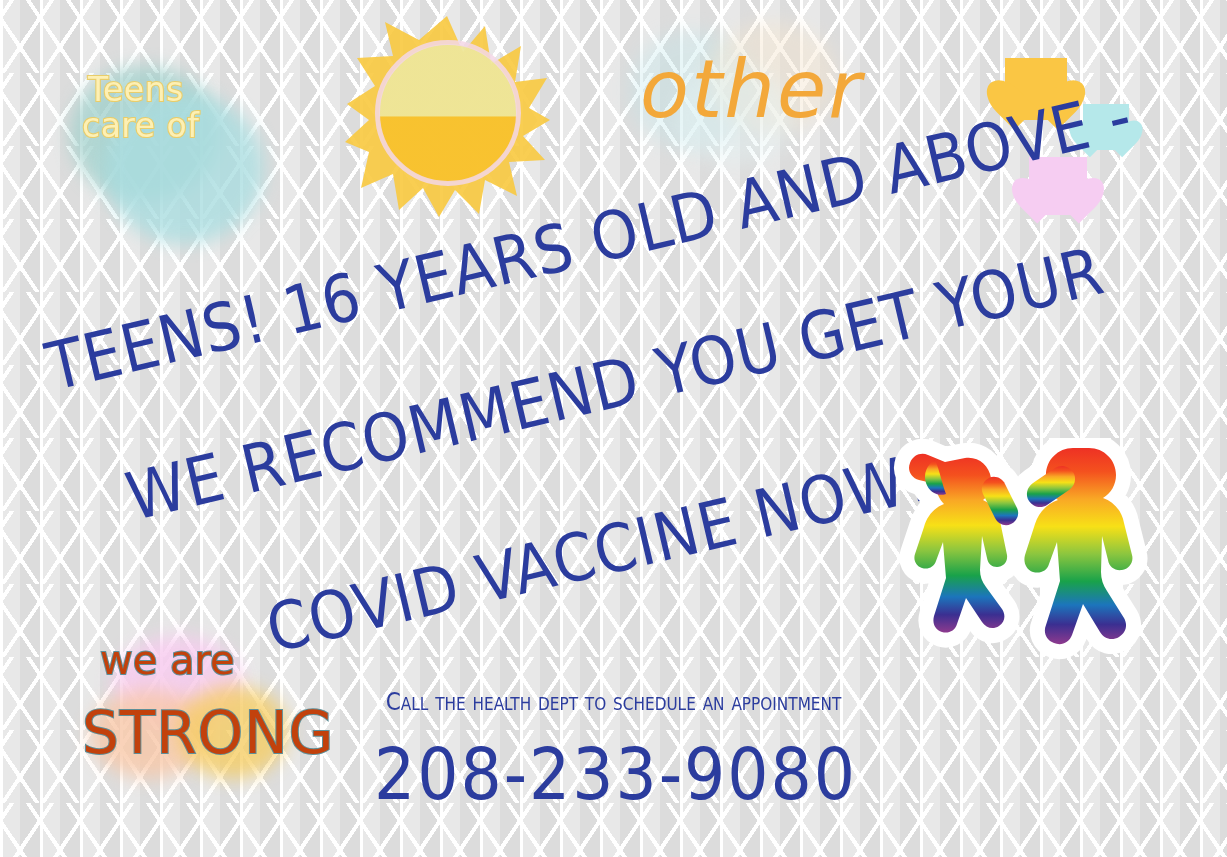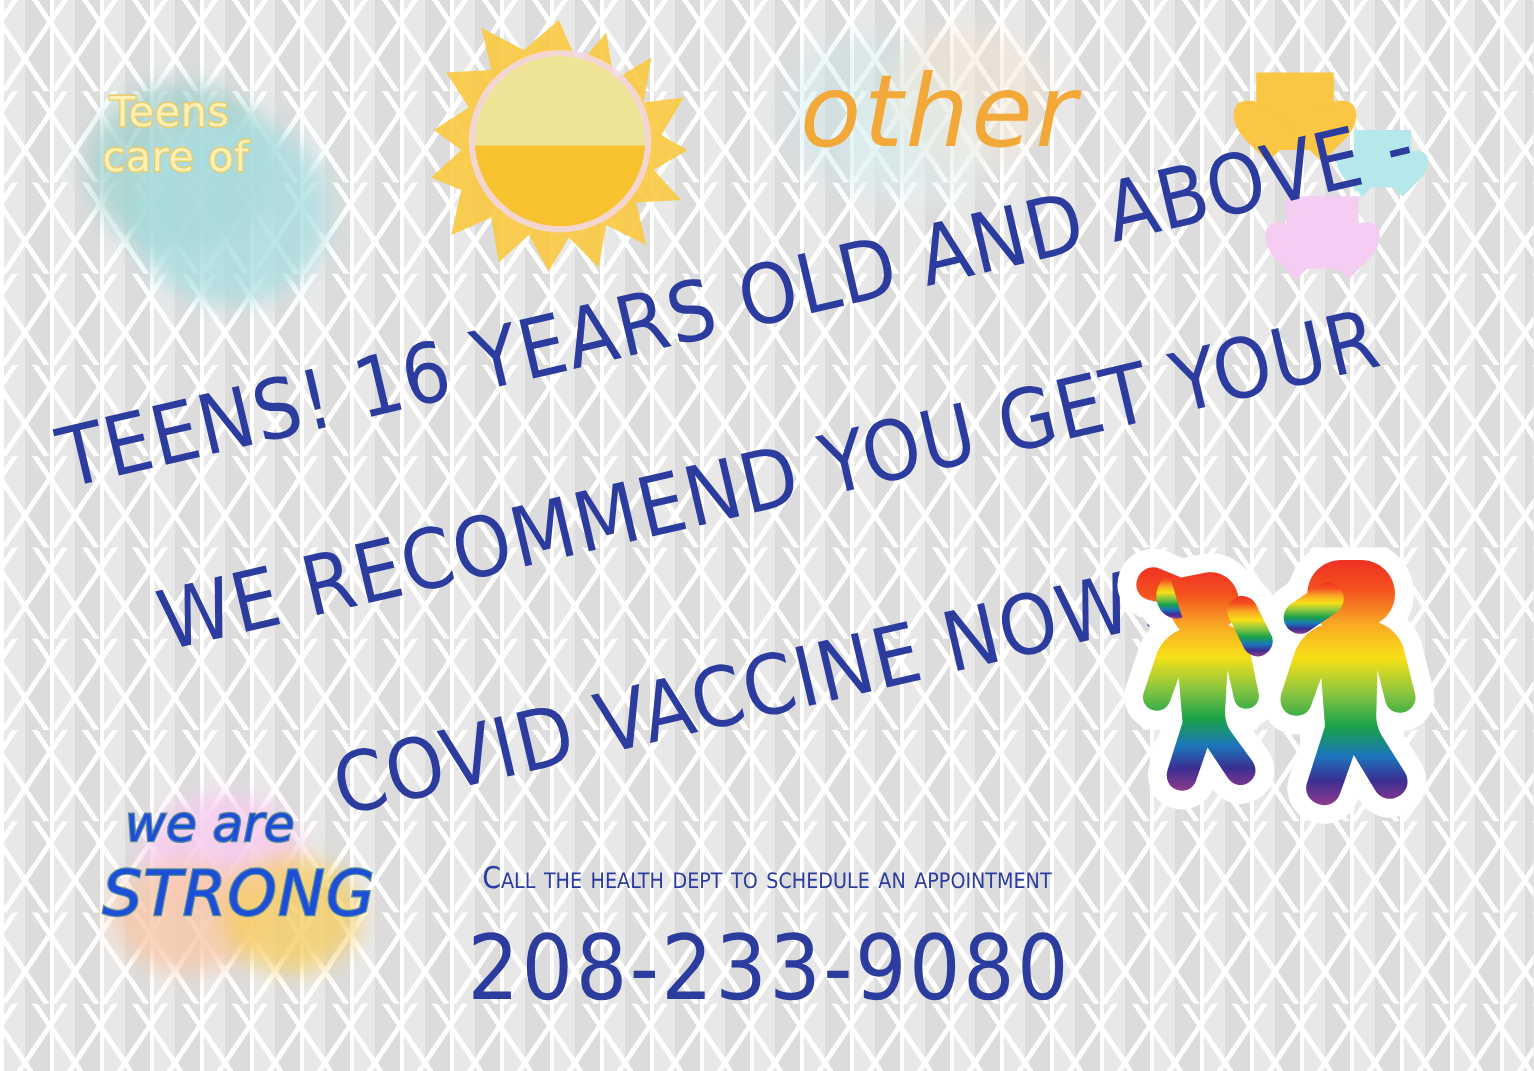--- a/index.html
+++ b/index.html
@@ -116,28 +116,28 @@
   #kids{position:absolute;left:893px;top:438px;width:290px;height:232px;}
   #kids svg{display:block;width:100%;height:100%;}
 
   
   #sticker-strong{position:absolute;left:78px;top:628px;width:215px;height:160px;}
   #sticker-strong .blob-a{left:35px;top:8px;  width:130px;height:95px; background:#f7ccef;opacity:.85;}
   #sticker-strong .blob-b{left:12px;top:62px; width:120px;height:88px; background:#f8c8a8;opacity:.8;}
   #sticker-strong .blob-c{left:100px;top:58px;width:110px;height:92px; background:#f6cd62;opacity:.78;}
   .strong-text{
     position:absolute;
-    color:#1d4ed8;
+    color:#c2410c;
     -webkit-text-stroke:2px #5f8f98;
     paint-order:stroke fill;
     font-family:"DejaVu Sans", sans-serif;
-    font-weight:400;line-height:1;font-style:italic;
+    font-weight:400;line-height:1;
   }
   .strong-l1{left:22px;top:12px;font-size:40px;}
-  .strong-l2{left:4px; top:62px;font-size:50px;letter-spacing:1px;}
+  .strong-l2{left:4px; top:76px;font-size:58px;letter-spacing:1px;}
 
   
   .footer-line{
     position:absolute;color:#2b3c9e;
     font-family:"DejaVu Sans Condensed","DejaVu Sans", sans-serif;
     white-space:nowrap;text-align:center;
   }
   #call-line{left:0;right:0;top:688px;font-size:24px;letter-spacing:0px;font-variant:small-caps;}
   #phone-line{left:4px;right:0;top:732px;font-size:72px;letter-spacing:2px;}
 </style>

